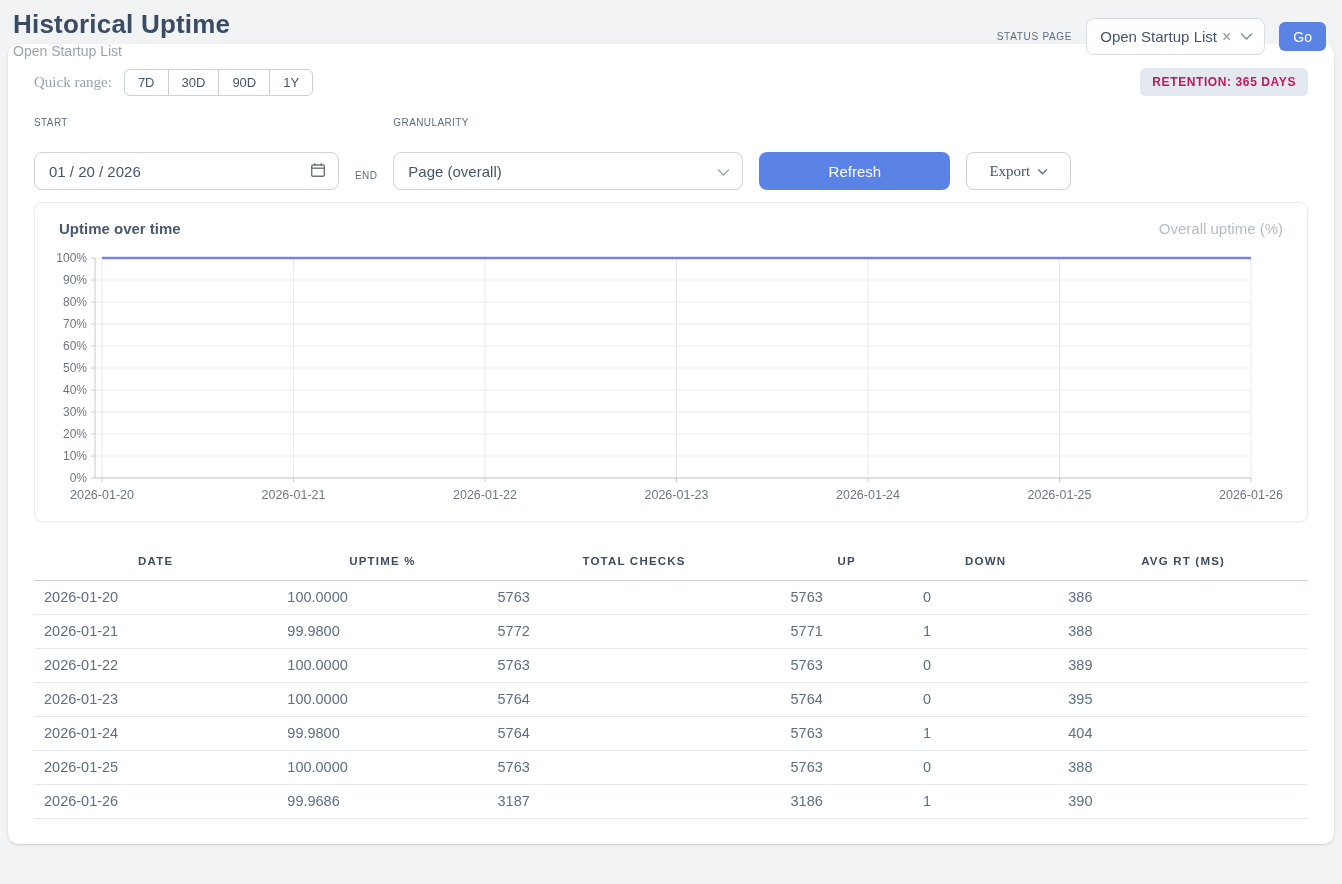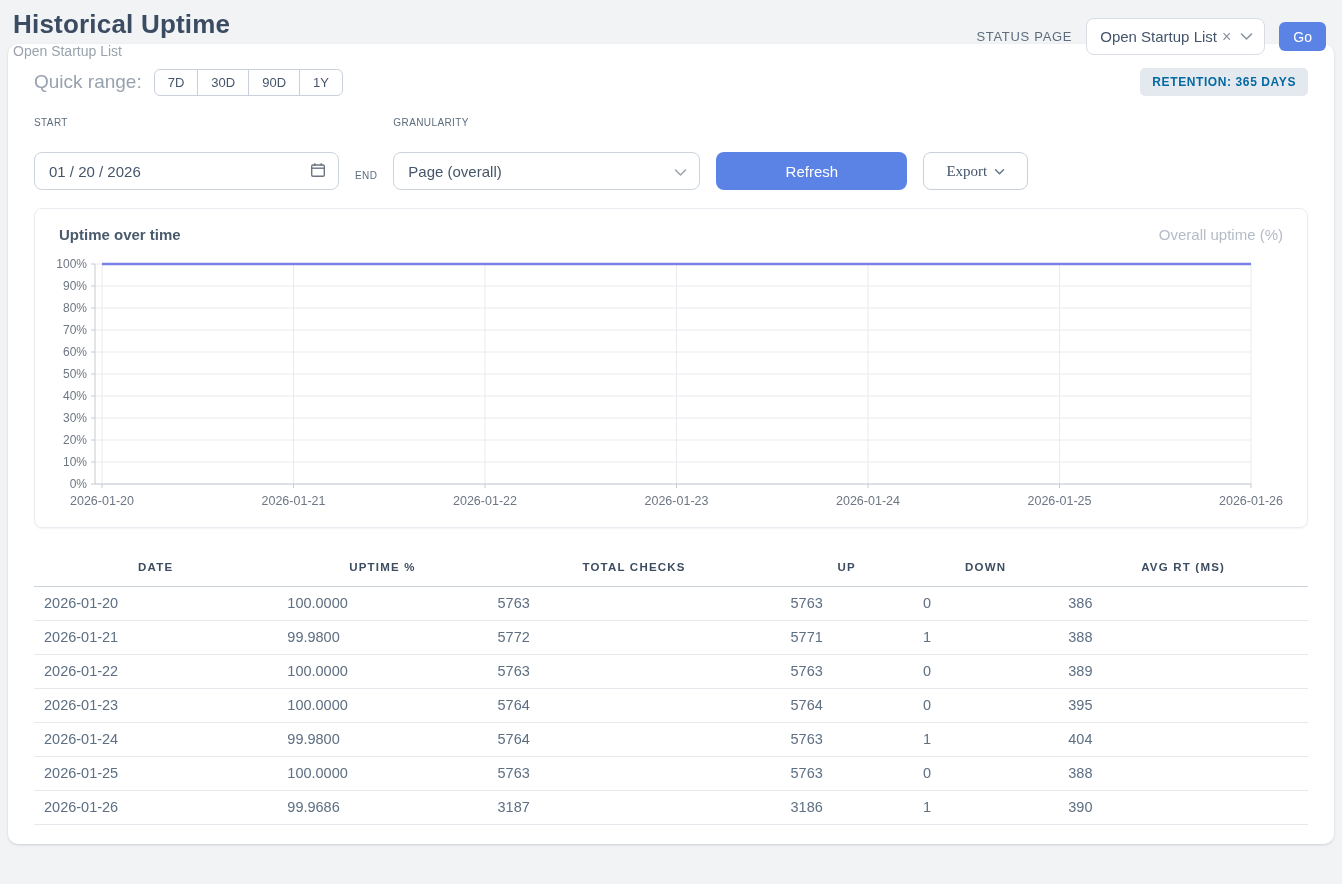--- a/index.html
+++ b/index.html
@@ -10,21 +10,21 @@
     font-family:"Liberation Sans", sans-serif;
     color:#46566a;
     overflow:hidden;
   }
 
   
   .page-header { display:flex; justify-content:space-between; align-items:flex-start; padding:9px 16px 0 13px; height:44px; }
   .page-title { margin:0; font-size:26px; font-weight:bold; color:#3b4b62; letter-spacing:.2px; }
   .page-subtitle { font-size:14px; color:#9aa3ad; margin-top:3px; }
   .header-right { display:flex; align-items:center; gap:14px; margin-top:9px; }
-  .status-label { font-size:13px; color:#5d6d7e; letter-spacing:.7px; font-weight:500; }
+  .status-label { font-size:10px; color:#5d6d7e; letter-spacing:.7px; font-weight:500; }
   .select-box {
     display:flex; align-items:center; gap:3px;
     background:#fff; border:1px solid #d8dde3; border-radius:8px;
     height:37px; padding:0 11px 0 13px; font-size:15px; color:#44546a; cursor:pointer;
   }
   .clear-x { color:#8a93a0; font-size:16px; line-height:1; padding:0 2px; }
   .chev { margin-left:4px; display:inline-flex; }
   .btn-go {
     background:#5b83e6; color:#fff; border:none; border-radius:6px;
     height:29px; padding:0 14px; font-size:14px; cursor:pointer;
@@ -33,59 +33,59 @@
 
   
   .card {
     background:#fff; border-radius:10px; margin:0 8px;
     box-shadow:0 1px 3px rgba(16,24,40,.10), 0 1px 2px rgba(16,24,40,.06);
     padding:24px 26px 18px; height:800px;
   }
 
   
   .filters-row1 { display:flex; align-items:center; gap:12px; }
-  .quick-label { font-size:19px; color:#98a2ae; }
+  .quick-label { font-size:15px; color:#98a2ae;font-family:Liberation Serif, serif; }
   .segmented { display:flex; }
   .seg-btn {
     background:#fff; border:1px solid #c9d0d9; height:27px; padding:0 13px;
     font-size:13px; color:#46566a; font-weight:500; cursor:pointer; margin-left:-1px;
     font-family:"Liberation Sans",sans-serif;
   }
   .seg-btn:first-child { border-radius:6px 0 0 6px; margin-left:0; }
   .seg-btn:last-child { border-radius:0 6px 6px 0; }
   .retention-badge {
-    margin-left:auto; background:#e4e9f0; color:#0369a1;
+    margin-left:auto; background:#e4e9f0; color:#be185d;
     font-size:12px; font-weight:bold; letter-spacing:.6px;
     padding:7px 12px; border-radius:5px;
   }
 
   
   .filters-row2 { display:flex; align-items:flex-end; gap:16px; margin-top:21px; }
   .field-label { display:block; font-size:10px; color:#5c6c7e; letter-spacing:.4px; margin-bottom:9px; font-weight:500; }
   .input {
     height:38px; border:1px solid #ccd3db; border-radius:8px; background:#fff;
     display:flex; align-items:center; justify-content:space-between;
     padding:0 12px 0 14px; font-size:15px; color:#46566a; cursor:pointer;margin-top:24px;
   }
   .w-date { width:305px; }
-  .w-gran { width:307px; }
+  .w-gran { width:350px; }
   .btn-refresh {
     width:191px; height:38px; background:#5b83e6; color:#fff; border:none;
     border-radius:8px; font-size:15px; cursor:pointer; font-family:"Liberation Sans",sans-serif;
   }
   .btn-export {
     width:105px; height:38px; background:#fff; border:1px solid #c9d0d9;
     border-radius:8px; font-size:15px; color:#46566a; cursor:pointer;
     display:flex; align-items:center; justify-content:center; gap:7px;
     font-family:Liberation Serif, serif;
   }
 
   
   .chart-card {
-    margin-top:18px; border:1px solid #e9ecf0; border-radius:8px;
+    margin-top:12px; border:1px solid #e9ecf0; border-radius:8px;
     box-shadow:0 1px 2px rgba(16,24,40,.05);
     padding:17px 20px 11px;
   }
   .chart-head { display:flex; justify-content:space-between; align-items:center; padding:0 4px 13px; }
   .chart-title { font-size:15px; font-weight:bold; color:#4a5a6c; }
   .chart-legend { font-size:15px; color:#b4bcc7; }
   #chart-container svg { display:block; font-family:"Liberation Sans",sans-serif; }
 
   
   .data-table { width:100%; border-collapse:collapse; margin-top:23px; }

